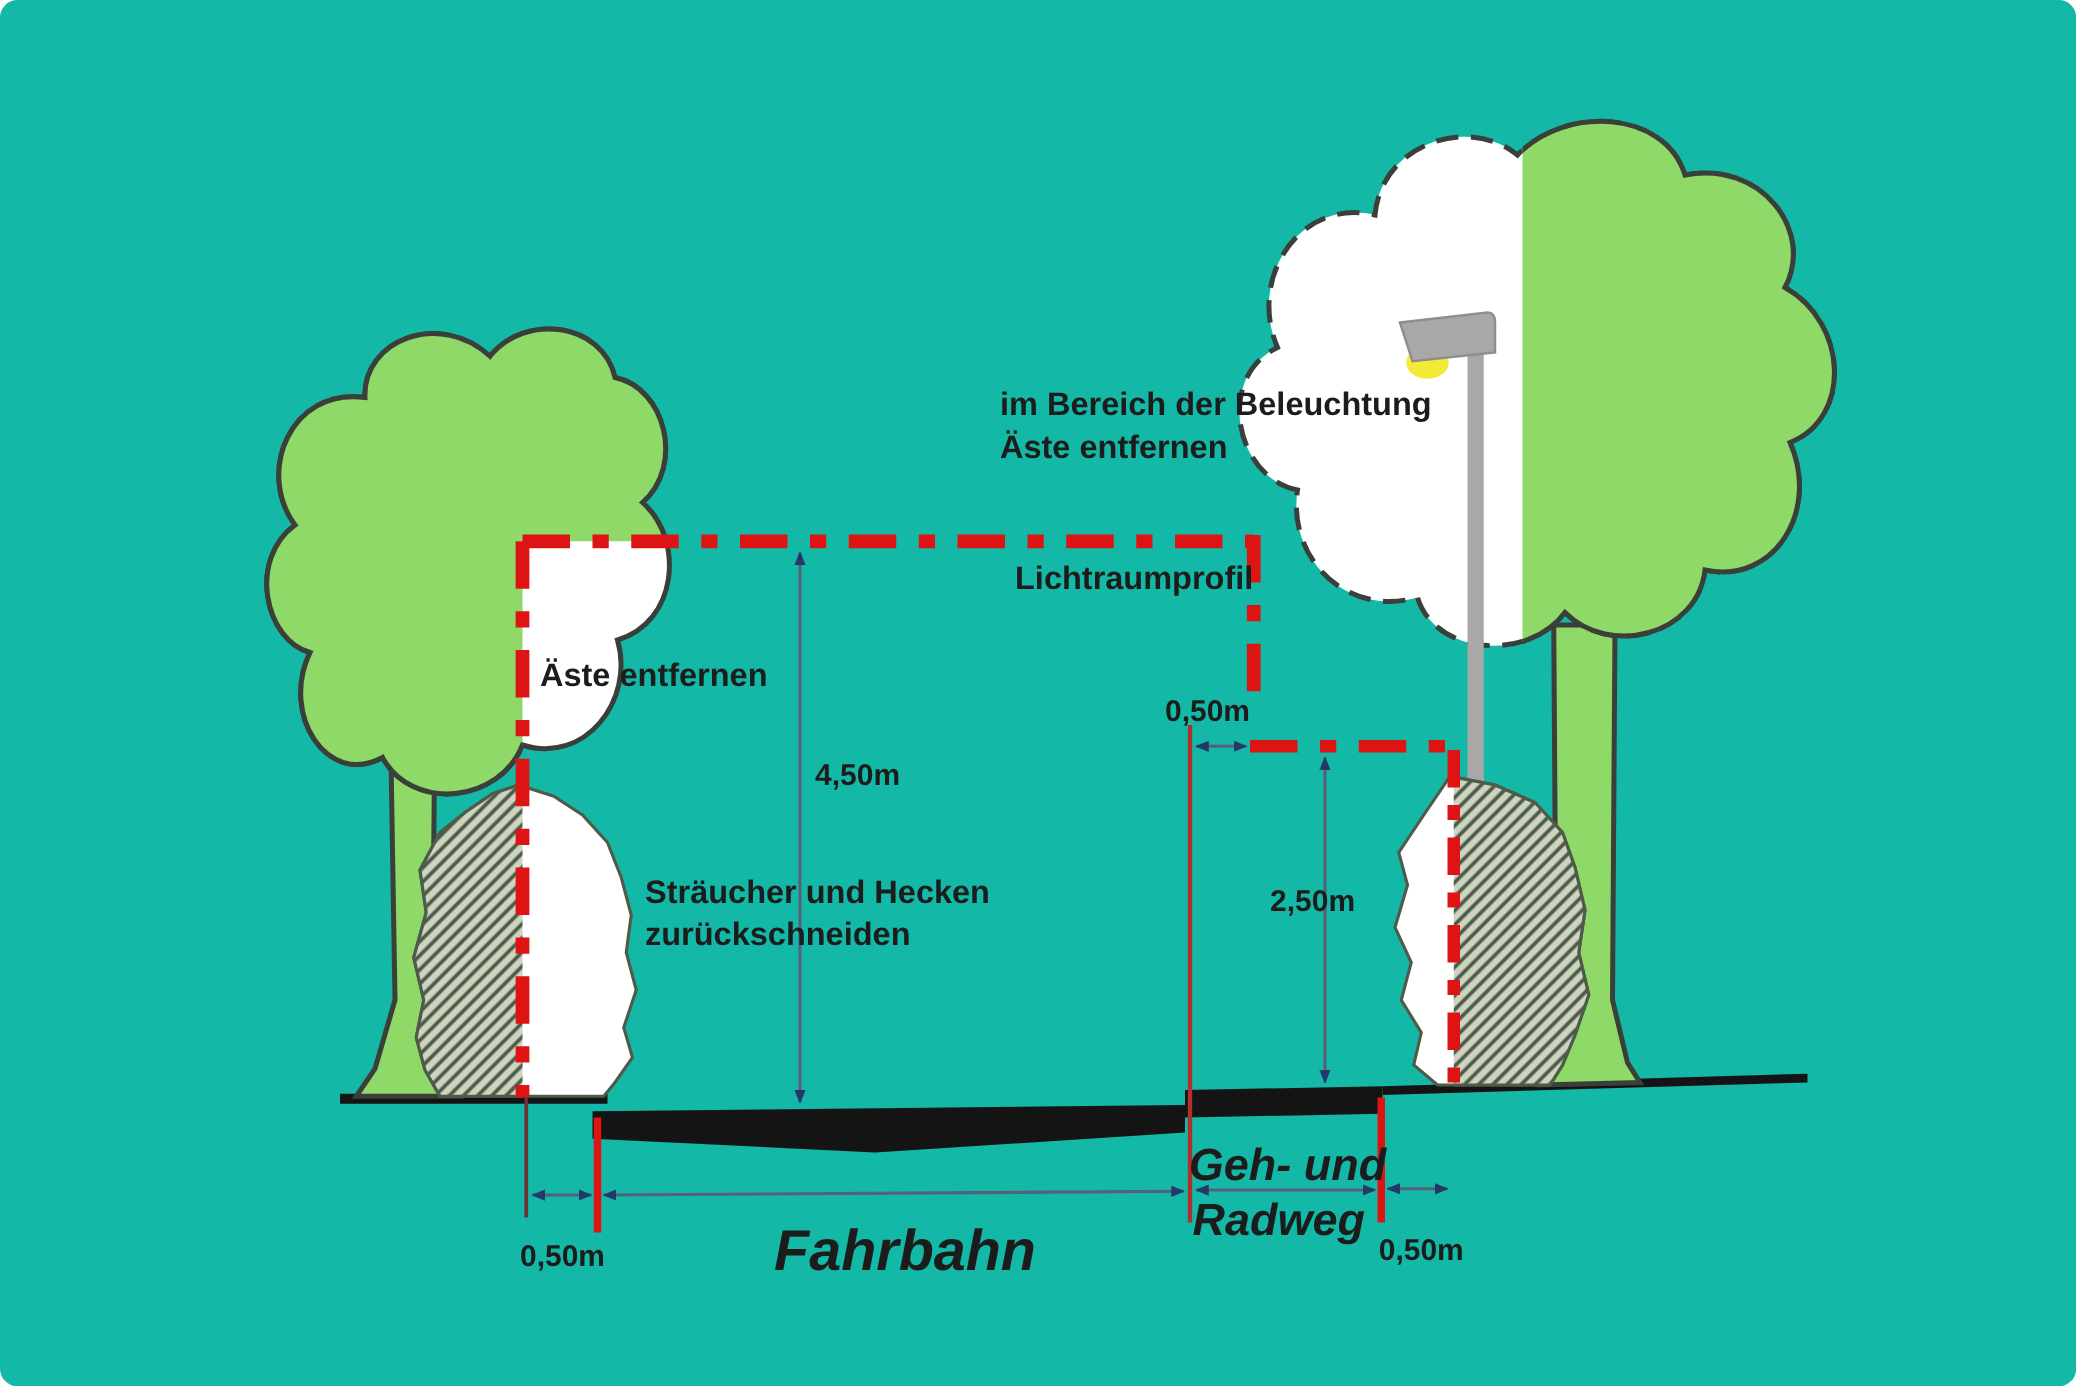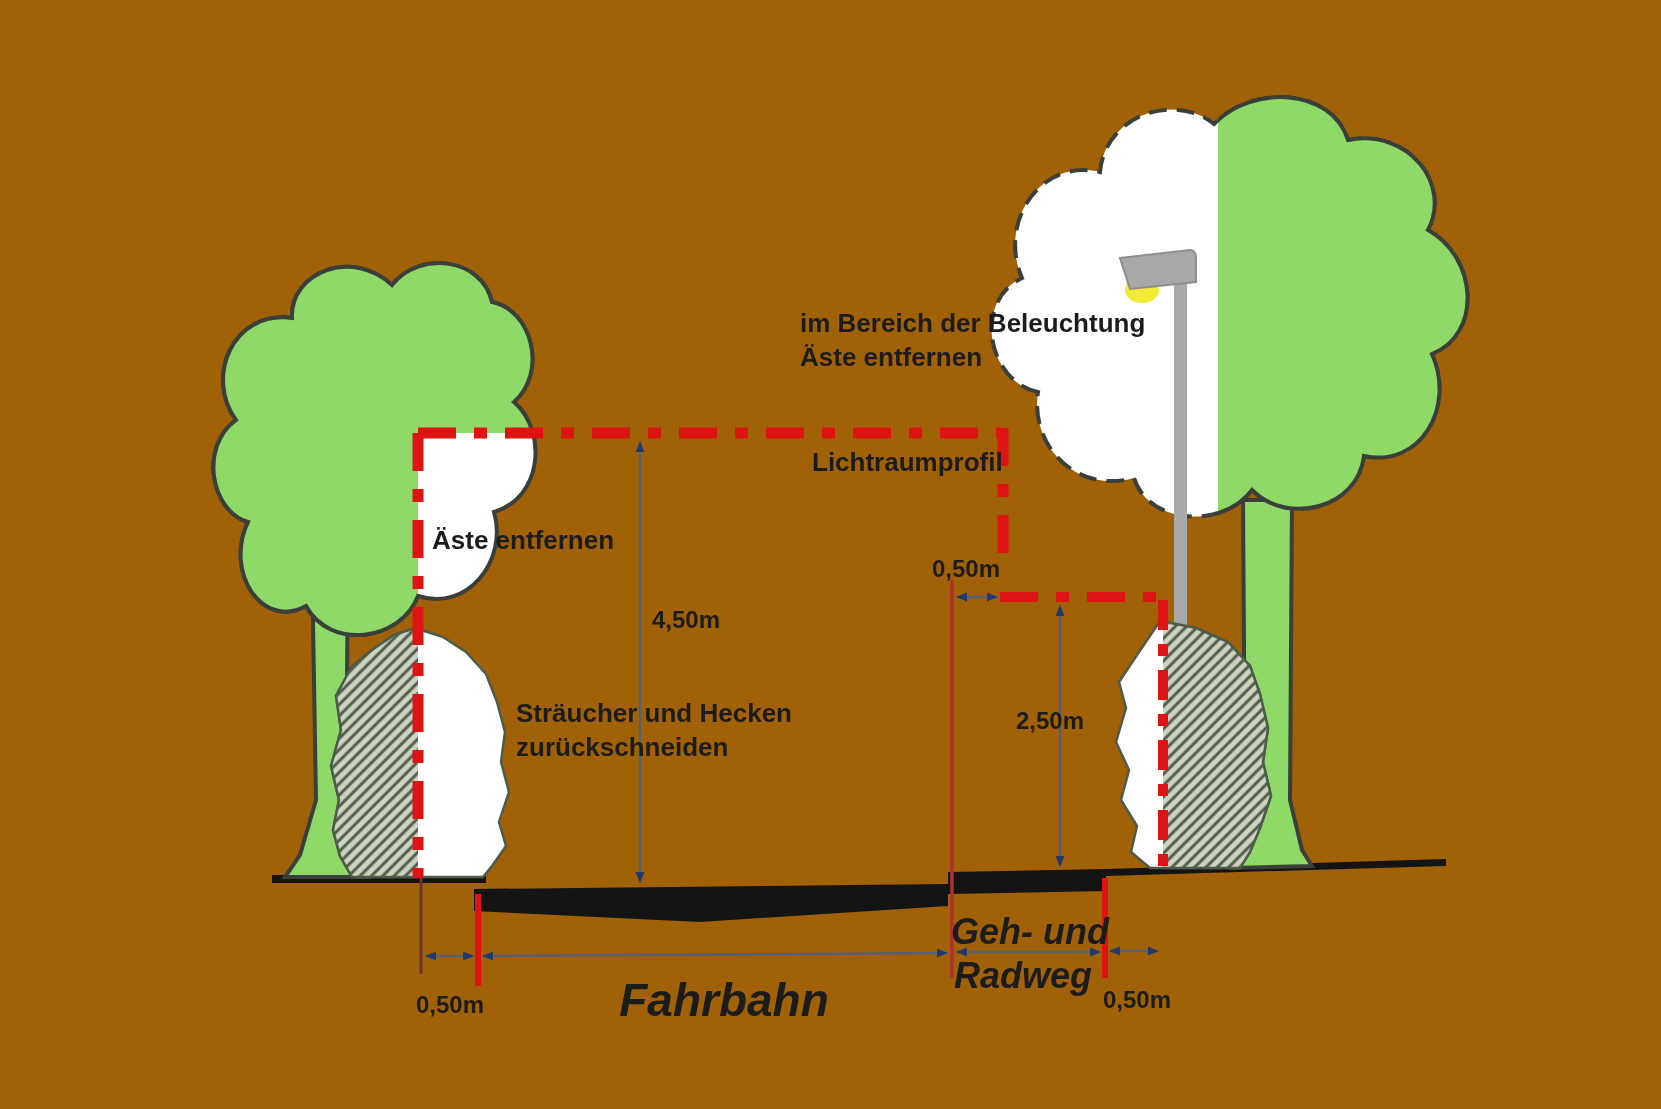--- a/index.html
+++ b/index.html
@@ -1,16 +1,16 @@
 <!DOCTYPE html>
 <html><head>
 <meta charset="utf-8">
 <style>
   html,body{margin:0;padding:0;background:#ffffff;}
-  .stage{width:1661px;height:1109px;position:relative;background:#a16207;overflow:hidden;}
+  .stage{width:1661px;height:1109px;position:relative;background:#14b8a6;overflow:hidden;border-radius:14px;}
   svg{display:block;}
   text{font-family:"Liberation Sans","DejaVu Sans",sans-serif;fill:#1c1c1c;}
   .lbl{font-size:26px;font-weight:bold;}
   .dim{font-size:24px;font-weight:bold;}
   .roadlbl{font-size:46px;font-weight:bold;font-style:italic;}
   .pathlbl{font-size:36px;font-weight:bold;font-style:italic;}
   .profilelbl{font-size:26px;font-weight:bold;}
 </style>
 </head>
 <body>

